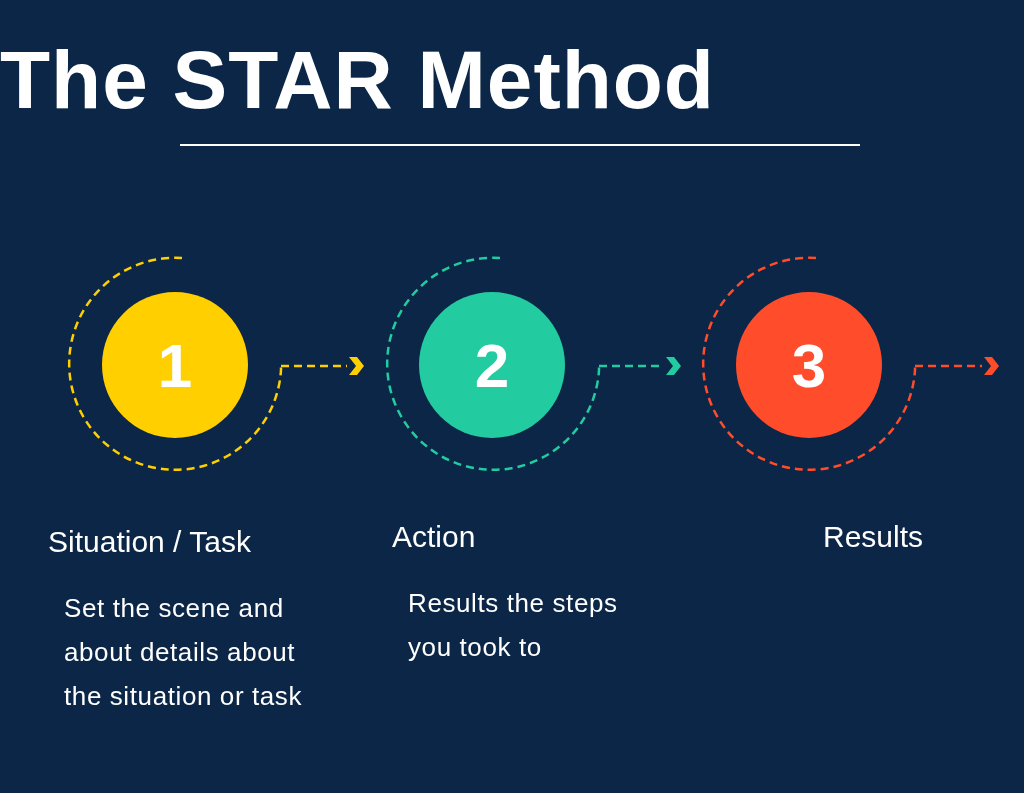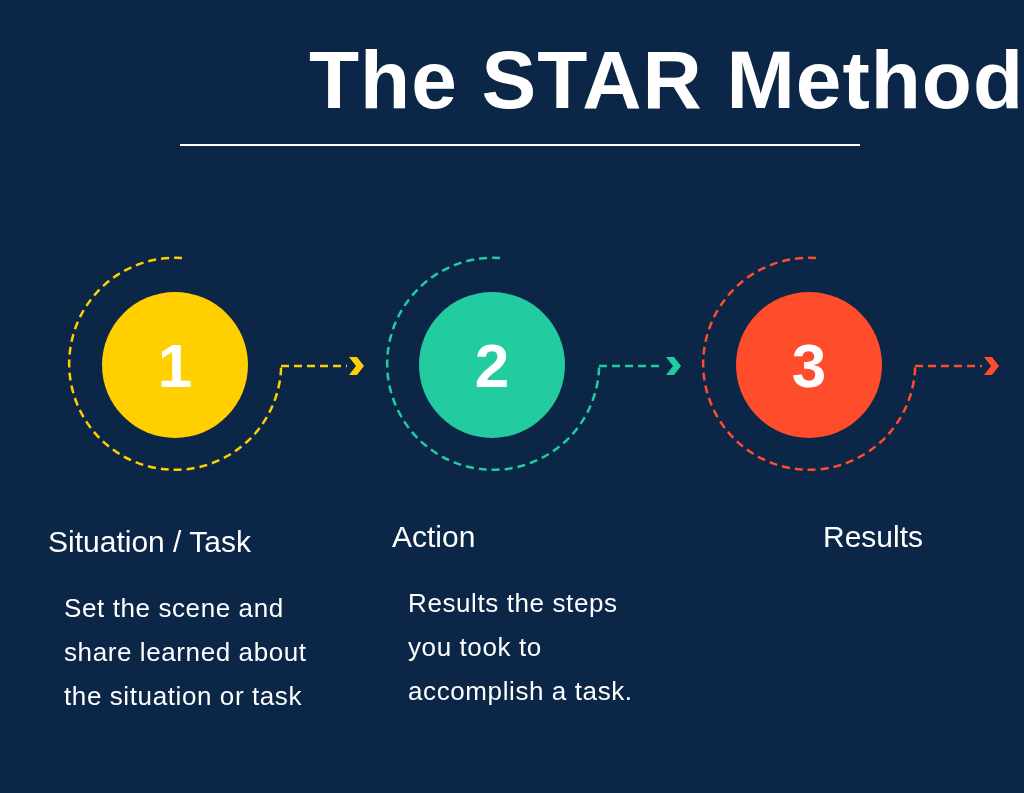--- a/index.html
+++ b/index.html
@@ -5,21 +5,21 @@
   html, body { margin: 0; padding: 0; }
   body {
     width: 1024px; height: 793px;
     background: #0b2646;
     position: relative; overflow: hidden;
     font-family: "Liberation Sans", sans-serif;
     color: #ffffff;
   }
   .title {
     position: absolute; left: 0; top: 30px; width: 1024px;
-    text-align: right;
+    text-align: left;
     font-size: 82px; font-weight: bold;
     letter-spacing: 1px;
     line-height: 100px;
   }
   .title-rule {
     position: absolute; left: 180px; top: 144px;
     width: 680px; height: 2px; background: #ffffff;
   }
   svg.diagram { position: absolute; left: 0; top: 0; }
   .step-number {
@@ -67,29 +67,28 @@
     <polygon points="984,357 992,357 999,366 992,375 984,375 991,366" fill="#ff4d2b"></polygon>
     <circle cx="809" cy="365" r="73" fill="#ff4d2b"></circle>
     <text class="step-number" x="809" y="387" text-anchor="middle">3</text>
   </g>
 </svg>
 
 <div class="col" style="left:48px; top:524px; width:320px;">
   <h2 class="col-title">Situation / Task</h2>
   <p class="col-desc">
     <span>Set the scene and</span>
-    <span>share learned about</span>
+    <span>about details about</span>
     <span>the situation or task</span>
   </p>
 </div>
 
 <div class="col" style="left:392px; top:519px; width:300px;">
   <h2 class="col-title">Action</h2>
   <p class="col-desc">
     <span>Results the steps</span>
     <span>you took to</span>
-    <span>accomplish a task.</span>
   </p>
 </div>
 
 <div class="col" style="left:723px; top:519px; width:300px;text-align:center;">
   <h2 class="col-title">Results</h2>
 </div>
 
 </body></html>

